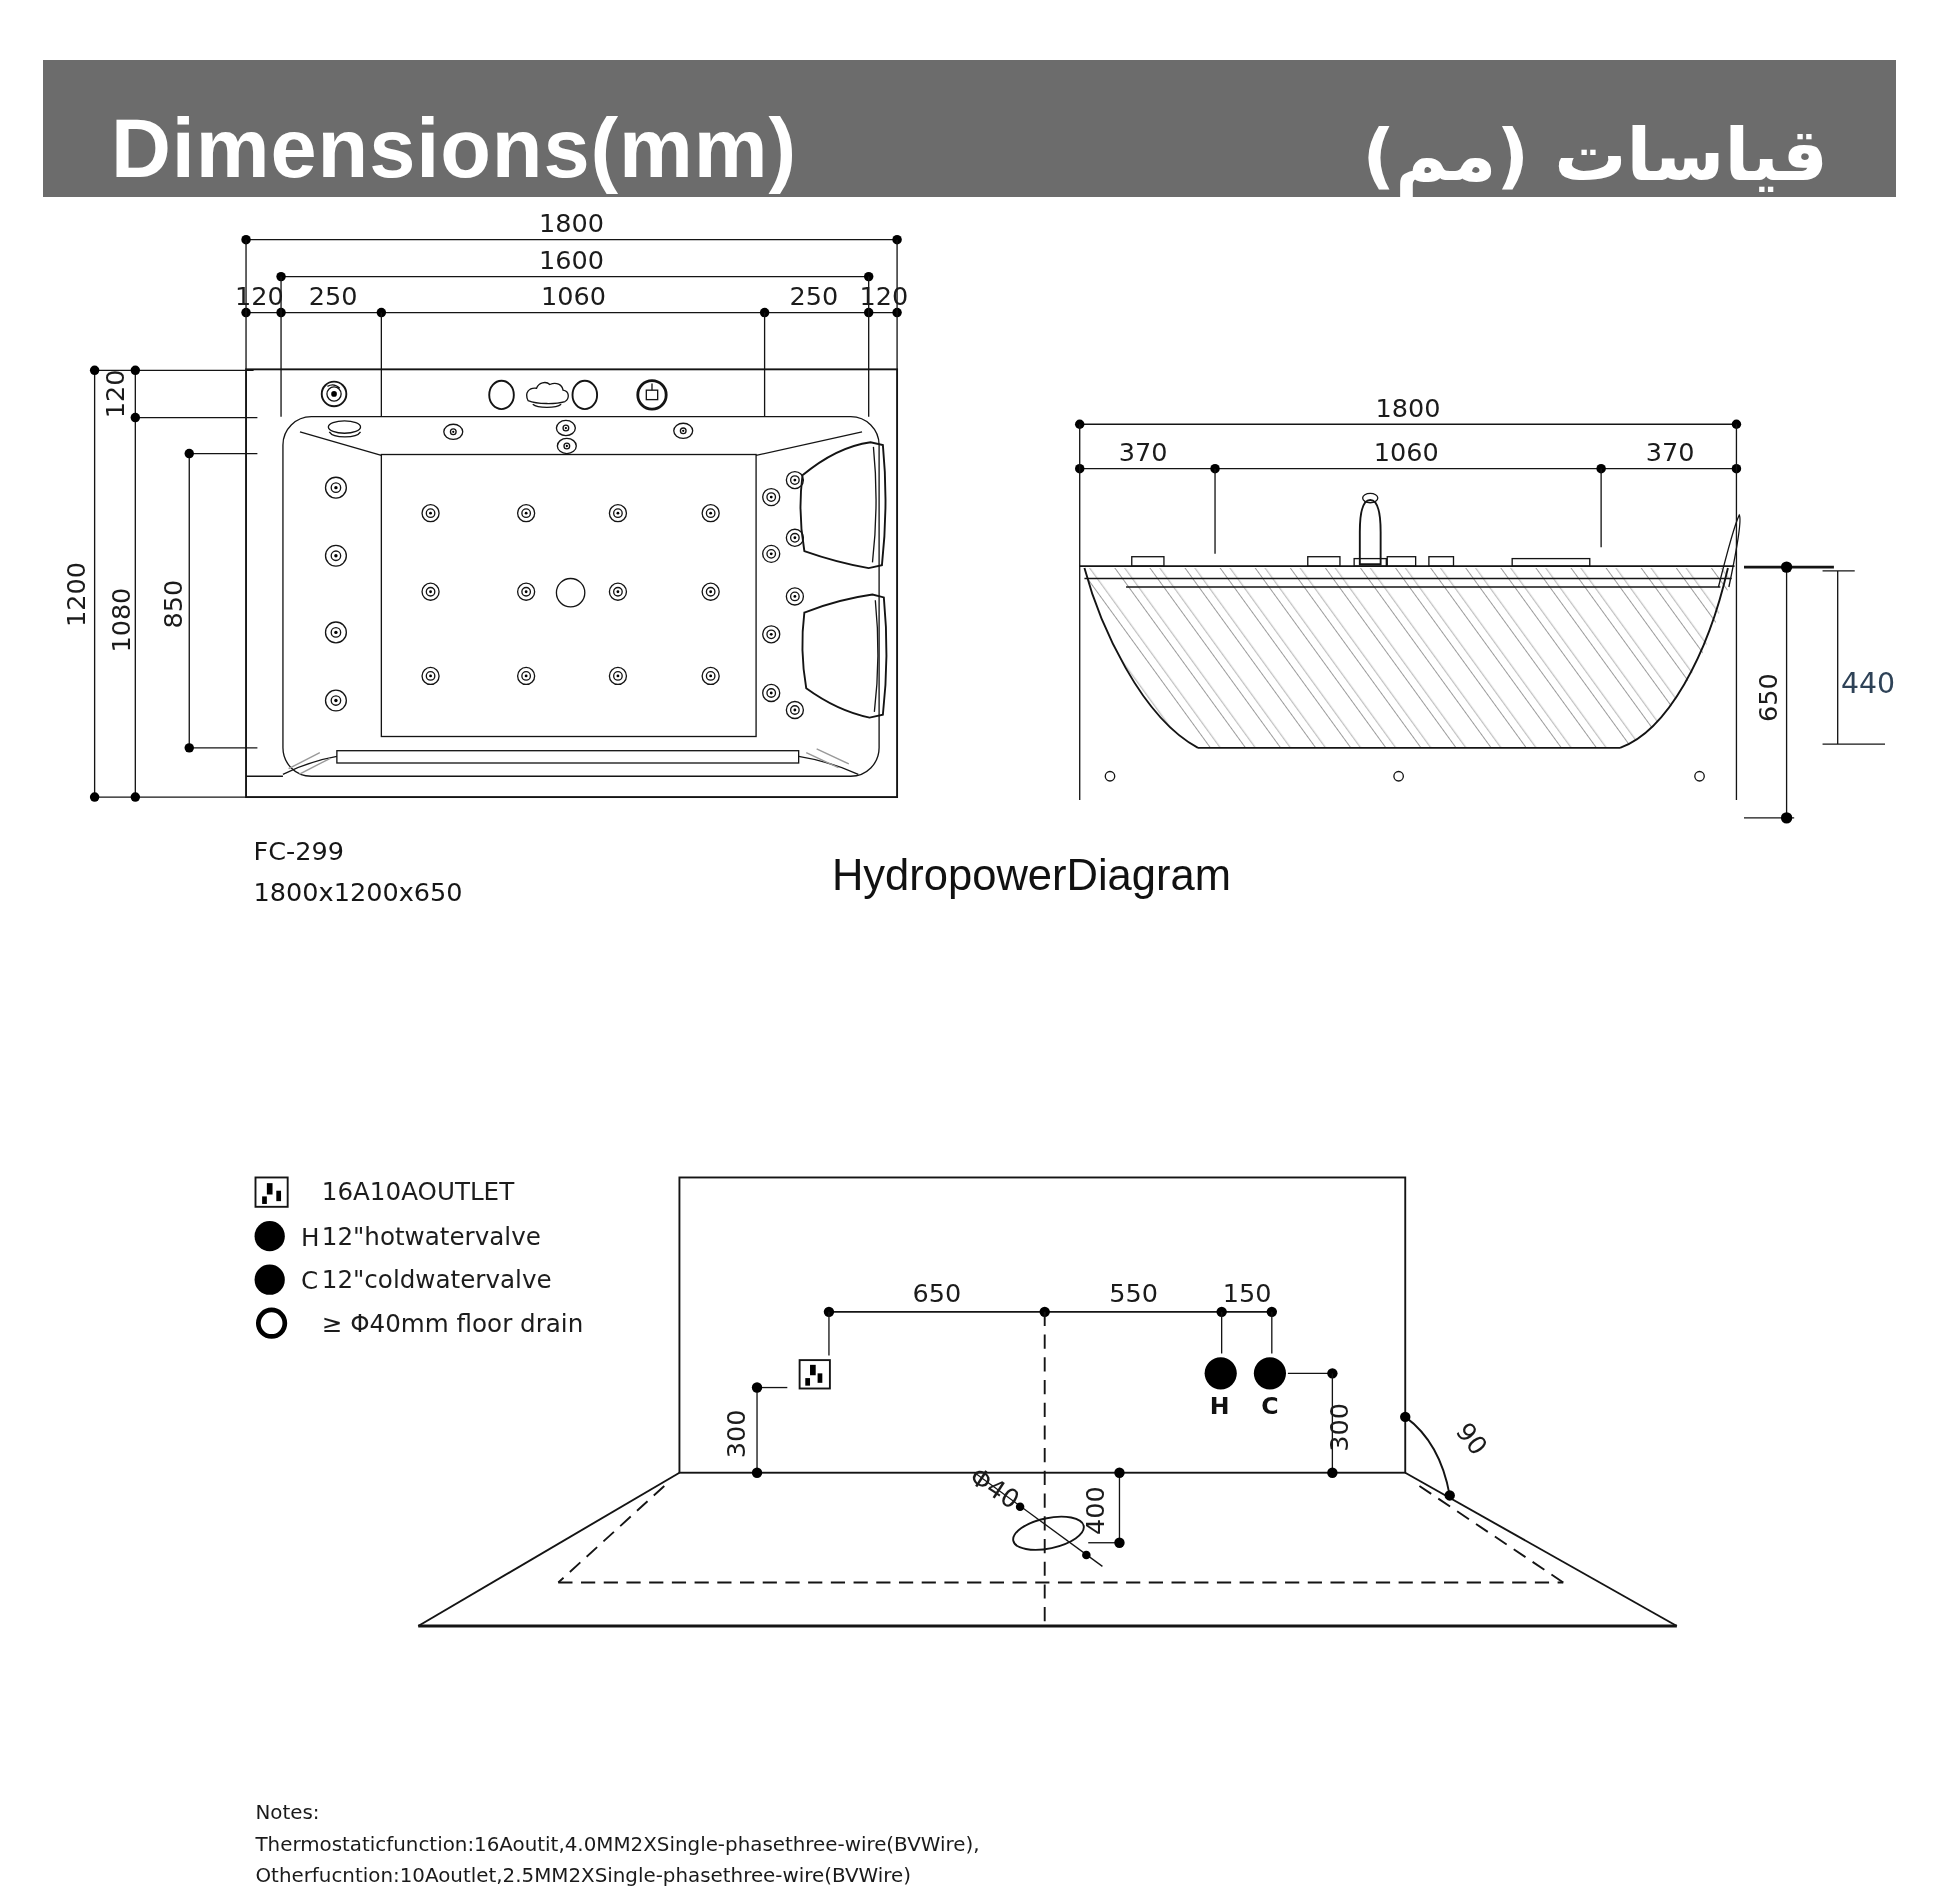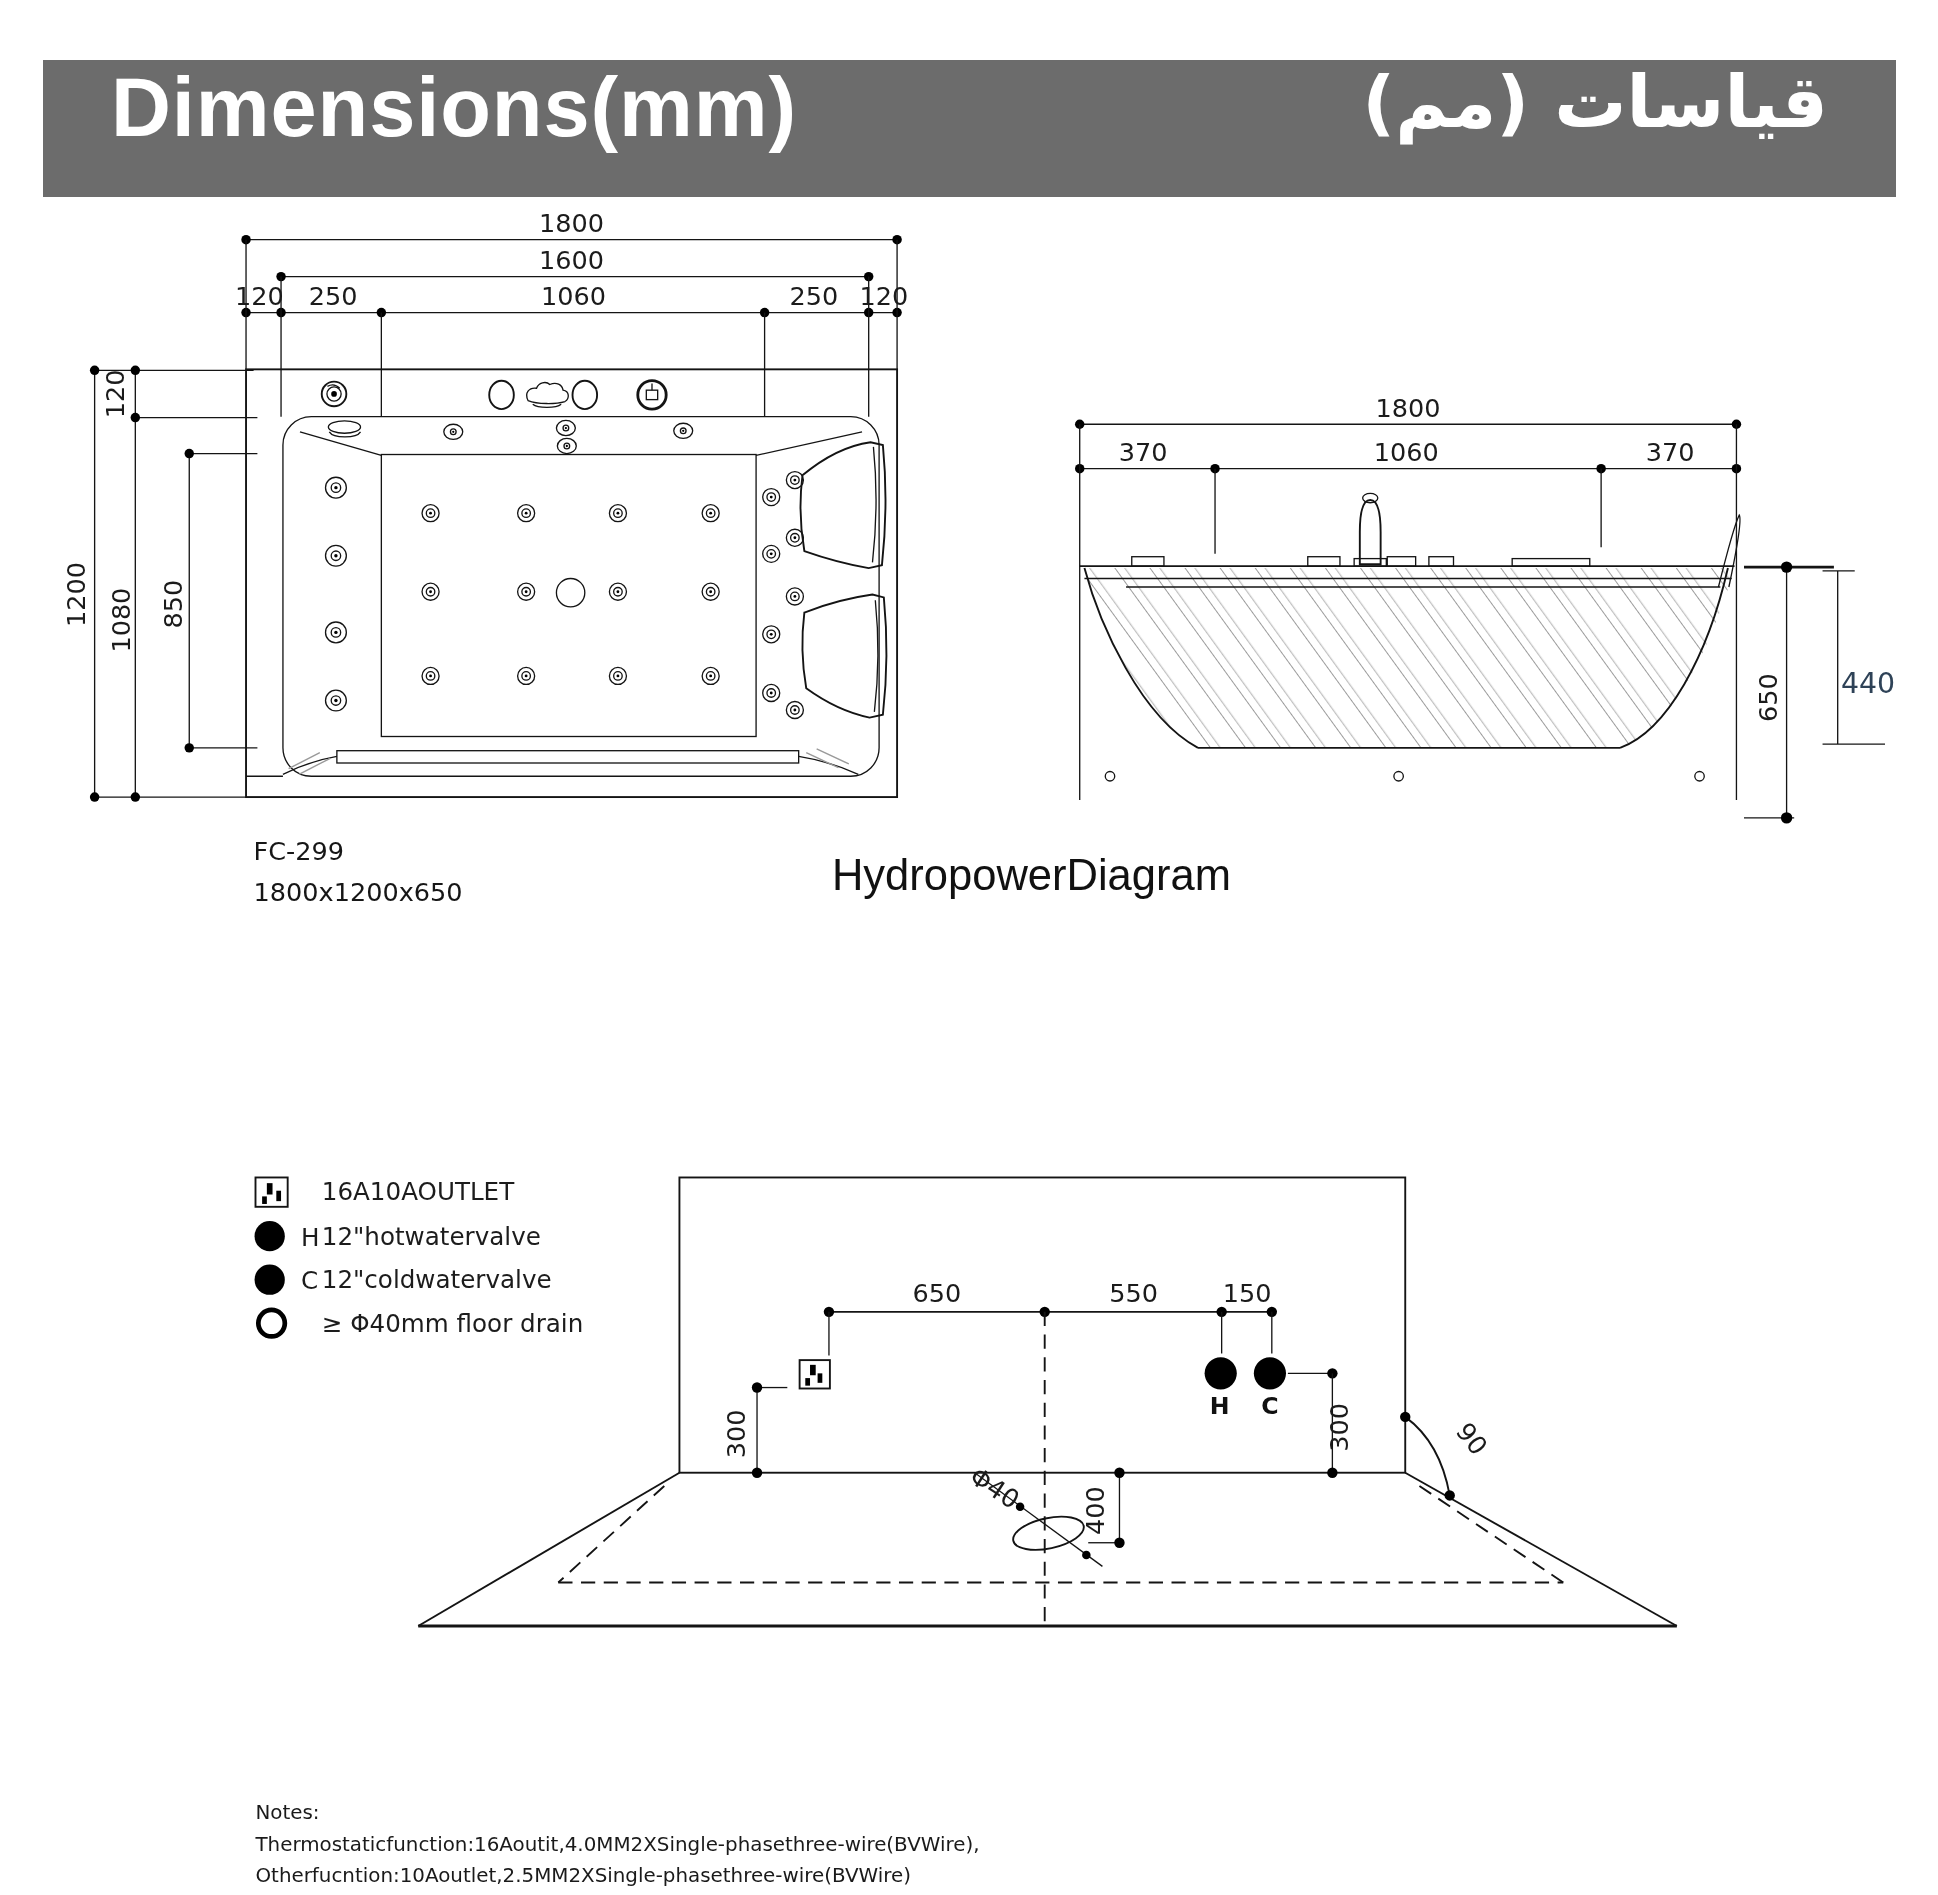--- a/index.html
+++ b/index.html
@@ -1,19 +1,19 @@
 <!DOCTYPE html>
 <html style="font-size:15px"><head>
 <meta charset="utf-8">
 <style>
   html,body{margin:0;padding:0;background:#fff;}
   #stage{position:relative;width:1938px;height:1896px;background:#ffffff;
          font-family:"DejaVu Sans",sans-serif;overflow:hidden;}
   #hdr{position:absolute;left:43px;top:60px;width:1853px;height:137px;
-       background:#6c6c6c;display:flex;align-items:flex-start;justify-content:space-between;
+       background:#6c6c6c;display:flex;align-items:flex-end;justify-content:space-between;
        padding:0 68px;box-sizing:border-box;}
   #hdr .t-en{color:#fff;font-family:"Liberation Sans",sans-serif;font-weight:bold;font-size:83px;letter-spacing:0.9px;}
   #hdr .t-ar{color:#fff;font-family:"DejaVu Sans",sans-serif;font-weight:bold;font-size:72px;direction:rtl;}
   svg{position:absolute;left:0;top:0;}
   .ln{stroke:#141414;stroke-width:2;fill:none;}
   .ln1{stroke:#141414;stroke-width:1.4;fill:none;}
   .ln3{stroke:#141414;stroke-width:3;fill:none;}
   .dsh{stroke:#141414;stroke-width:2;fill:none;stroke-dasharray:15 9;}
   .dt{fill:#000;stroke:none;}
   .dim{font-size:27px;fill:#1b1b1b;text-anchor:middle;}

